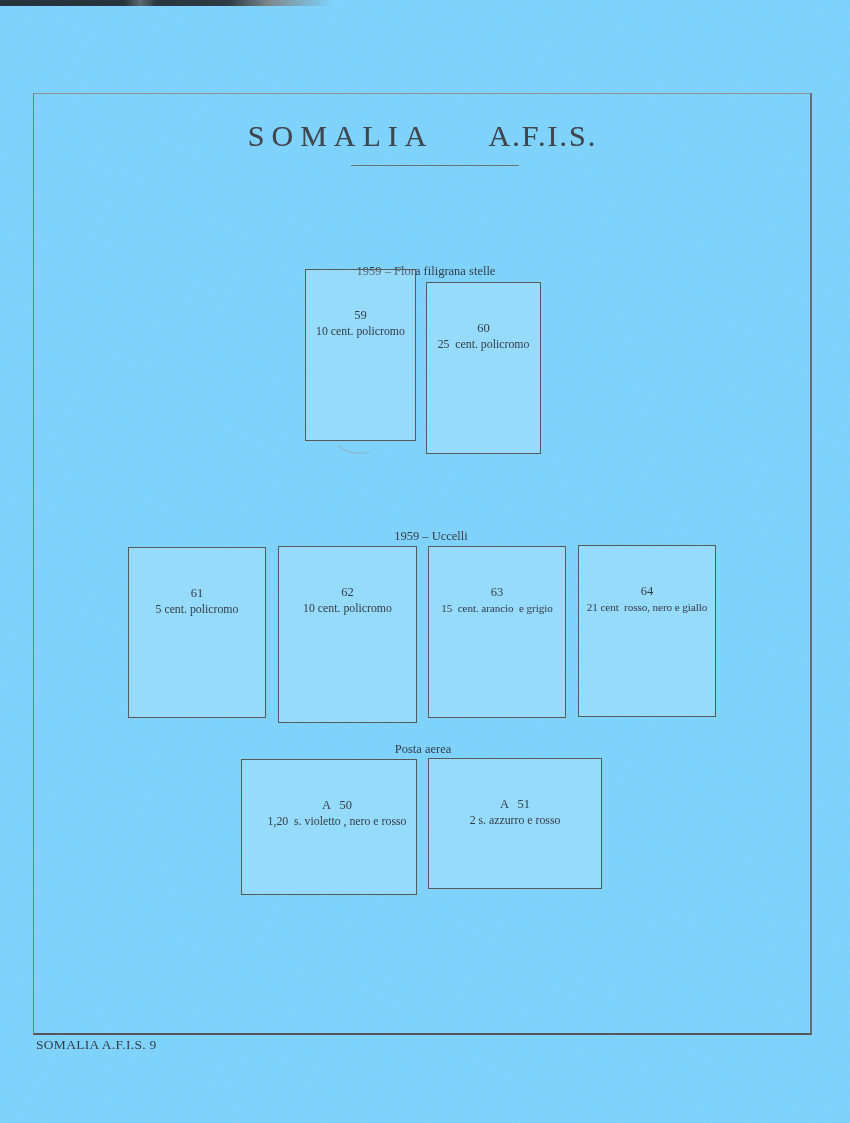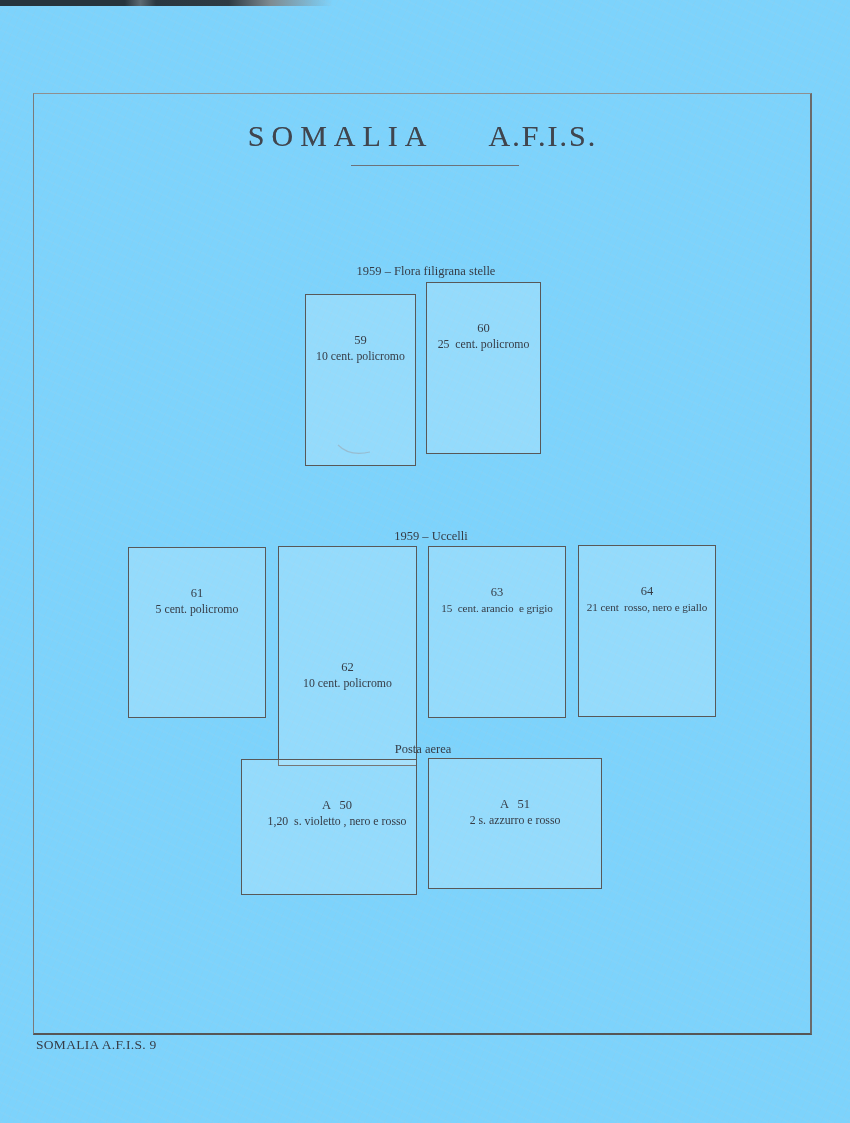--- a/index.html
+++ b/index.html
@@ -64,40 +64,40 @@
   <div class="frame"></div>
 
   <div class="title">
     <span class="t-left">SOMALIA</span>
     <span class="t-right">A.F.I.S.</span>
   </div>
   <div class="title-rule"></div>
 
   <div class="sec-h" style="left:306px;top:264px;">1959 – Flora filigrana stelle</div>
 
-  <div class="stamp-box" style="left:305px;top:294px;width:111px;height:172px;">
+  <div class="stamp-box" style="left:305px;top:269px;width:111px;height:172px;">
     <span class="num">59</span>
     <span class="cap">10 cent. policromo</span>
   </div>
   <div class="stamp-box" style="left:426px;top:282px;width:115px;height:172px;">
     <span class="num">60</span>
     <span class="cap">25  cent. policromo</span>
   </div>
 
   <svg class="pencil" width="36" height="14" viewBox="0 0 36 14">
     <path d="M2 2 C 10 10, 22 12, 34 9" stroke="#9aa0a8" stroke-width="1.2" fill="none" opacity="0.5"></path>
   </svg>
 
   <div class="sec-h" style="left:311px;top:529px;">1959 – Uccelli</div>
 
   <div class="stamp-box" style="left:128px;top:547px;width:138px;height:171px;">
     <span class="num">61</span>
     <span class="cap">5 cent. policromo</span>
   </div>
-  <div class="stamp-box" style="left:278px;top:546px;width:139px;height:220px;justify-content:center;">
+  <div class="stamp-box" style="left:278px;top:546px;width:139px;height:177px;">
     <span class="num">62</span>
     <span class="cap">10 cent. policromo</span>
   </div>
   <div class="stamp-box" style="left:428px;top:546px;width:138px;height:172px;">
     <span class="num">63</span>
     <span class="cap tight">15  cent. arancio  e grigio</span>
   </div>
   <div class="stamp-box" style="left:578px;top:545px;width:138px;height:172px;">
     <span class="num">64</span>
     <span class="cap tight">21 cent  rosso, nero e giallo</span>

